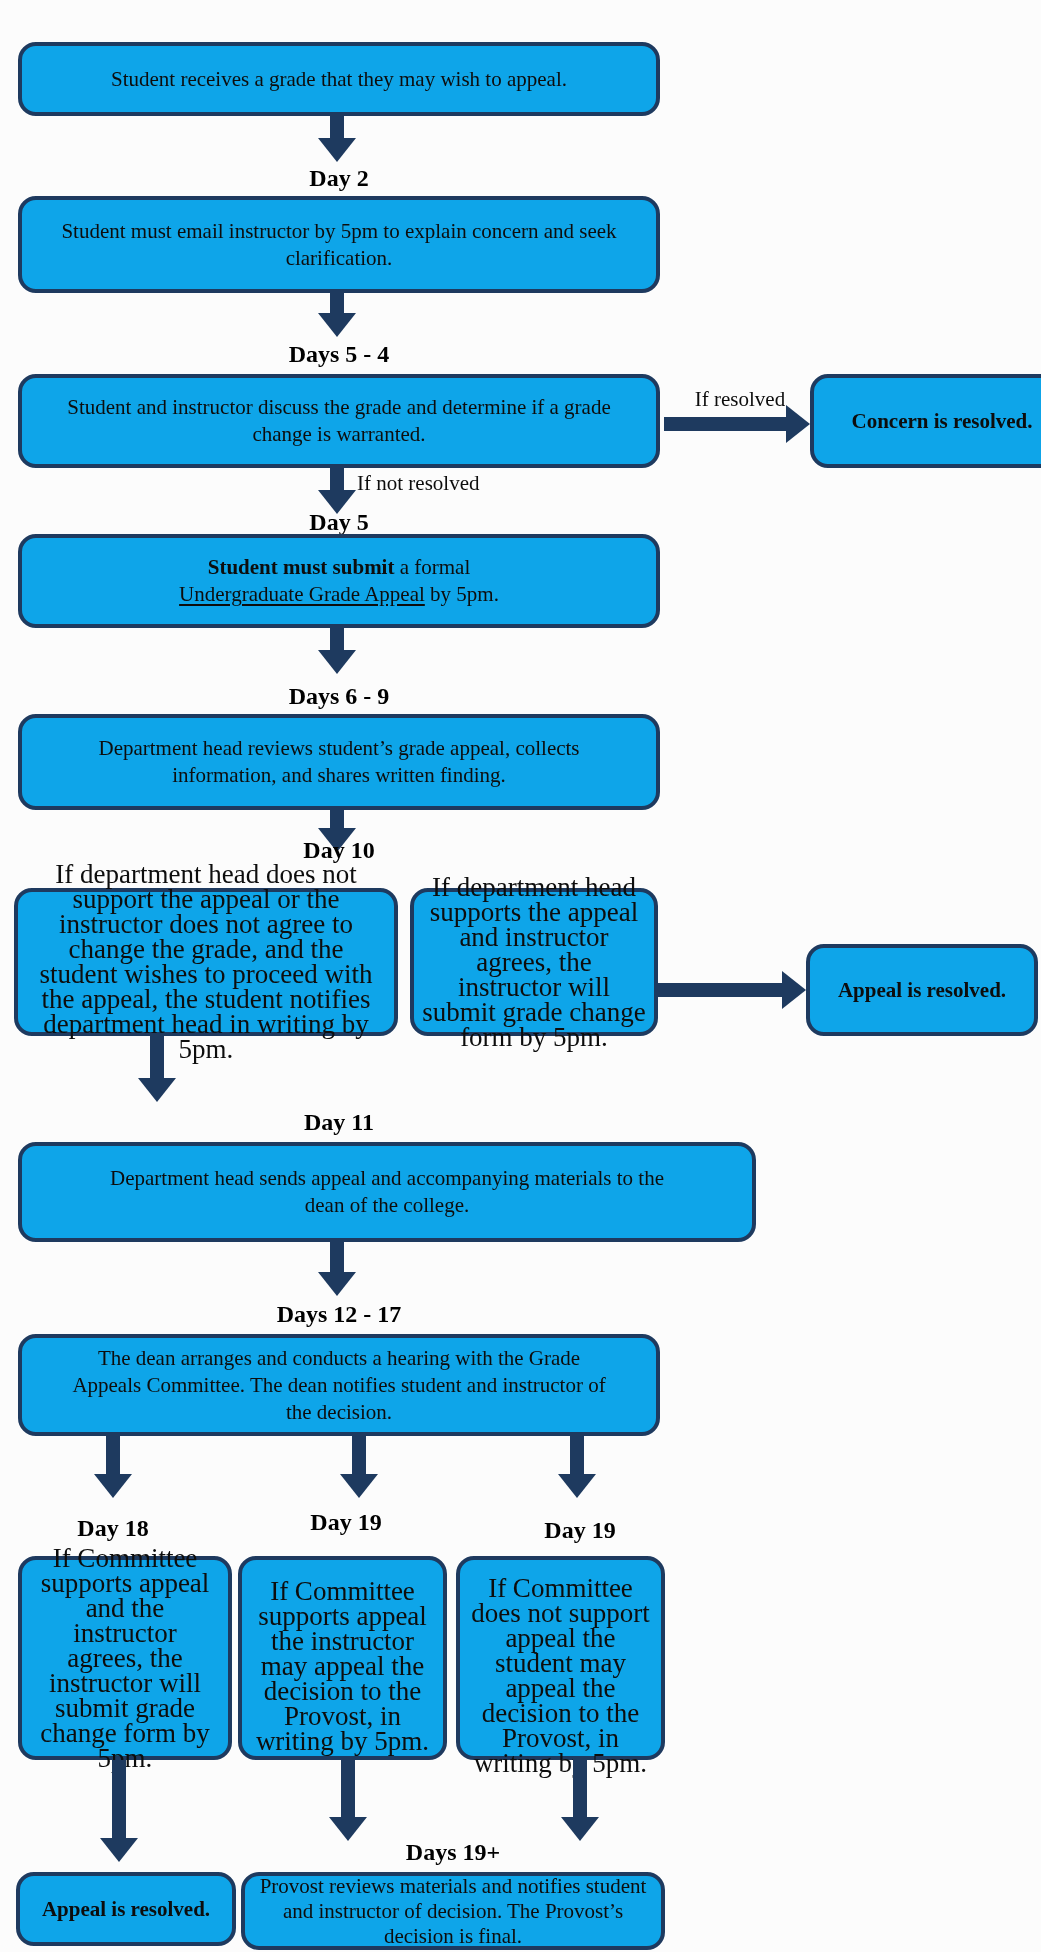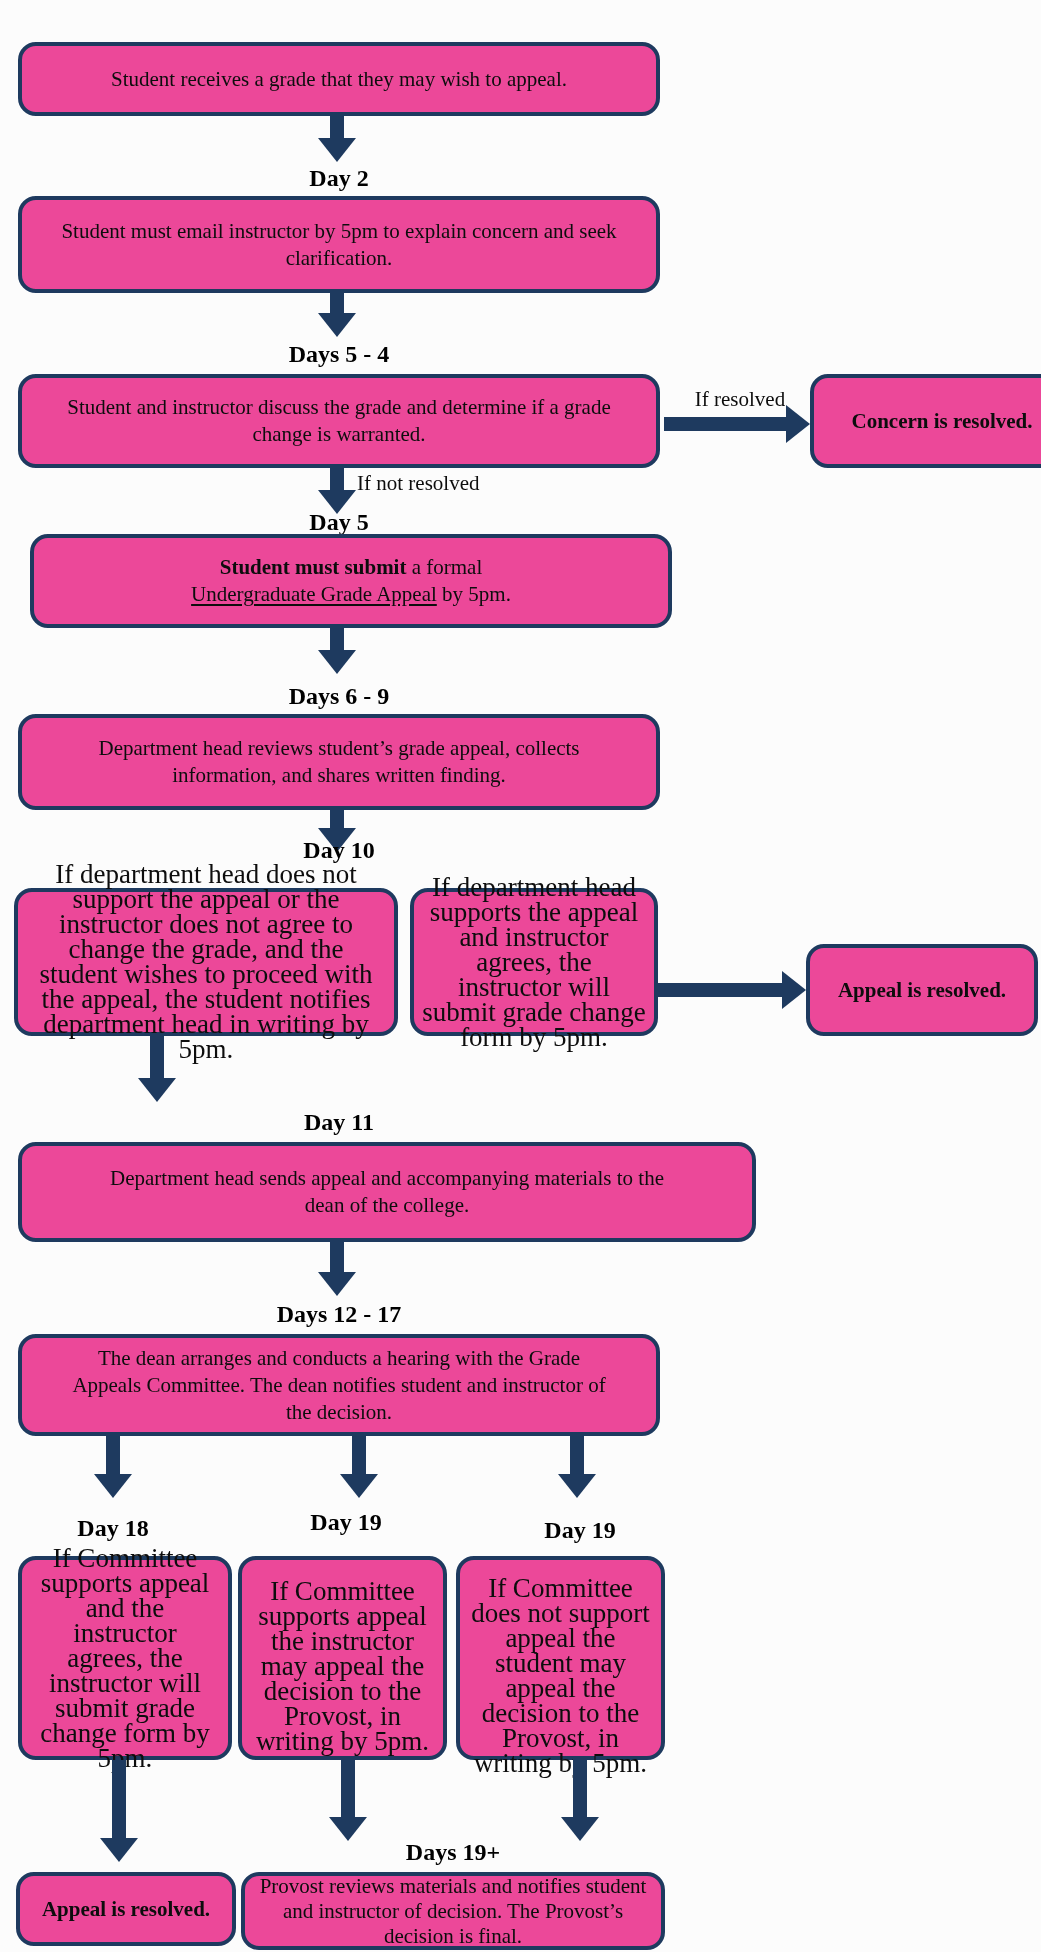--- a/index.html
+++ b/index.html
@@ -5,21 +5,21 @@
   html,body{margin:0;padding:0;background:#fcfcfc;}
   .canvas{
     position:relative;width:1041px;height:1952px;margin:0 auto;
     background:#fcfcfc;overflow:hidden;
     font-family:"Liberation Serif","DejaVu Serif",serif;color:#0d0d0d;
   }
   .stage-title{
     position:absolute;text-align:center;font-weight:bold;font-size:24px;line-height:28px;color:#000;
   }
   .node{
-    position:absolute;box-sizing:border-box;background:#ec4899;
+    position:absolute;box-sizing:border-box;background:#0ea5e9;
     border:4px solid #1e3a5f;border-radius:18px;
     display:flex;align-items:center;justify-content:center;
     text-align:center;
   }
   .node .txt{font-size:21px;line-height:27px;}
   .node .txt.small{font-size:27px;line-height:25px;}
   .node .txt.bold{font-weight:bold;}
   .flow-label{position:absolute;font-size:21px;line-height:26px;white-space:nowrap;}
   
   .varrow{position:absolute;width:38px;}
@@ -70,21 +70,21 @@
   <div class="node" style="left:810px;top:374px;width:264px;height:94px;">
     <div class="txt bold">Concern is resolved.</div>
   </div>
   <div class="varrow" style="left:318px;top:468px;height:46px;">
     <div class="stem" style="height:22px;"></div>
       <div class="head"></div>
   </div>
   <div class="flow-label" style="left:357px;top:470px;font-family:Liberation Serif, serif;">If not resolved</div>
 
   <div class="stage-title" style="left:18px;top:508px;width:642px;">Day 5</div>
-  <div class="node" style="left:18px;top:534px;width:642px;height:94px;margin-left:12px;">
+  <div class="node" style="left:18px;top:534px;width:642px;height:94px;">
     <div class="txt">
       <div><b>Student must submit</b><span> a formal</span></div>
       <div><u>Undergraduate Grade Appeal</u><span> by 5pm.</span></div>
     </div>
   </div>
   <div class="varrow" style="left:318px;top:628px;height:46px;">
     <div class="stem" style="height:22px;"></div>
       <div class="head"></div>
   </div>
 

